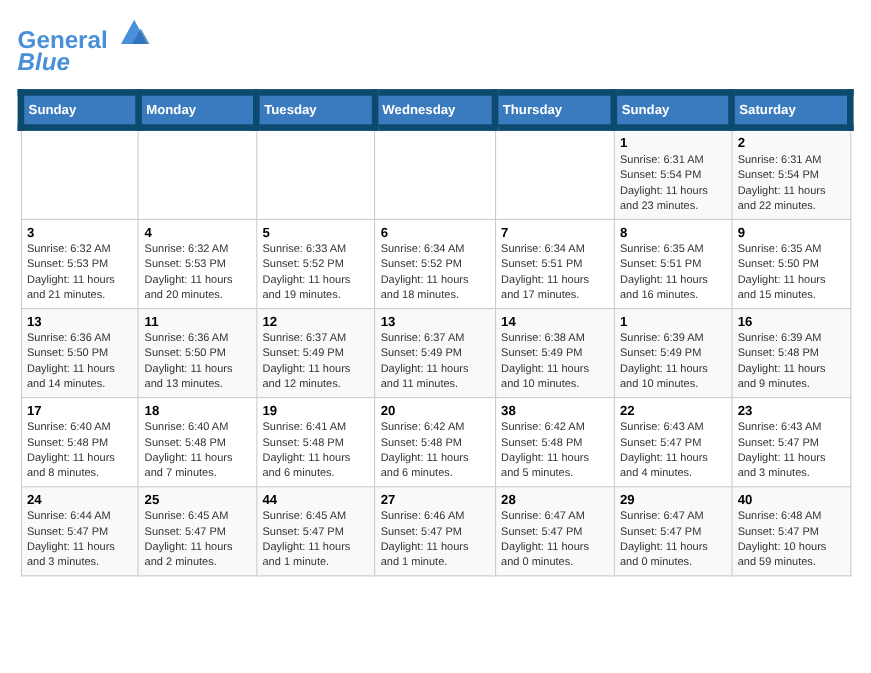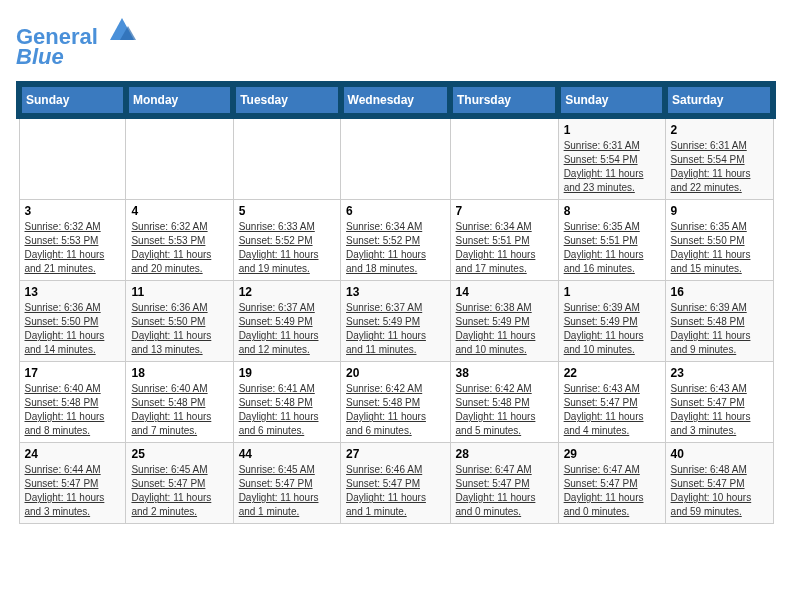--- a/index.html
+++ b/index.html
@@ -74,21 +74,20 @@
     .day-num {
       font-weight: bold;
       font-size: 12px;
       display: block;
       margin-bottom: 2px;
     }
     .day-info {
       font-size: 10px;
       color: #333;
       line-height: 1.4;
-      text-decoration: underline;
     }
     .empty {
       background: #fff !important;
     }
   </style>
 </head>
 <body>
 
 <div class="header">
   <div class="logo">

